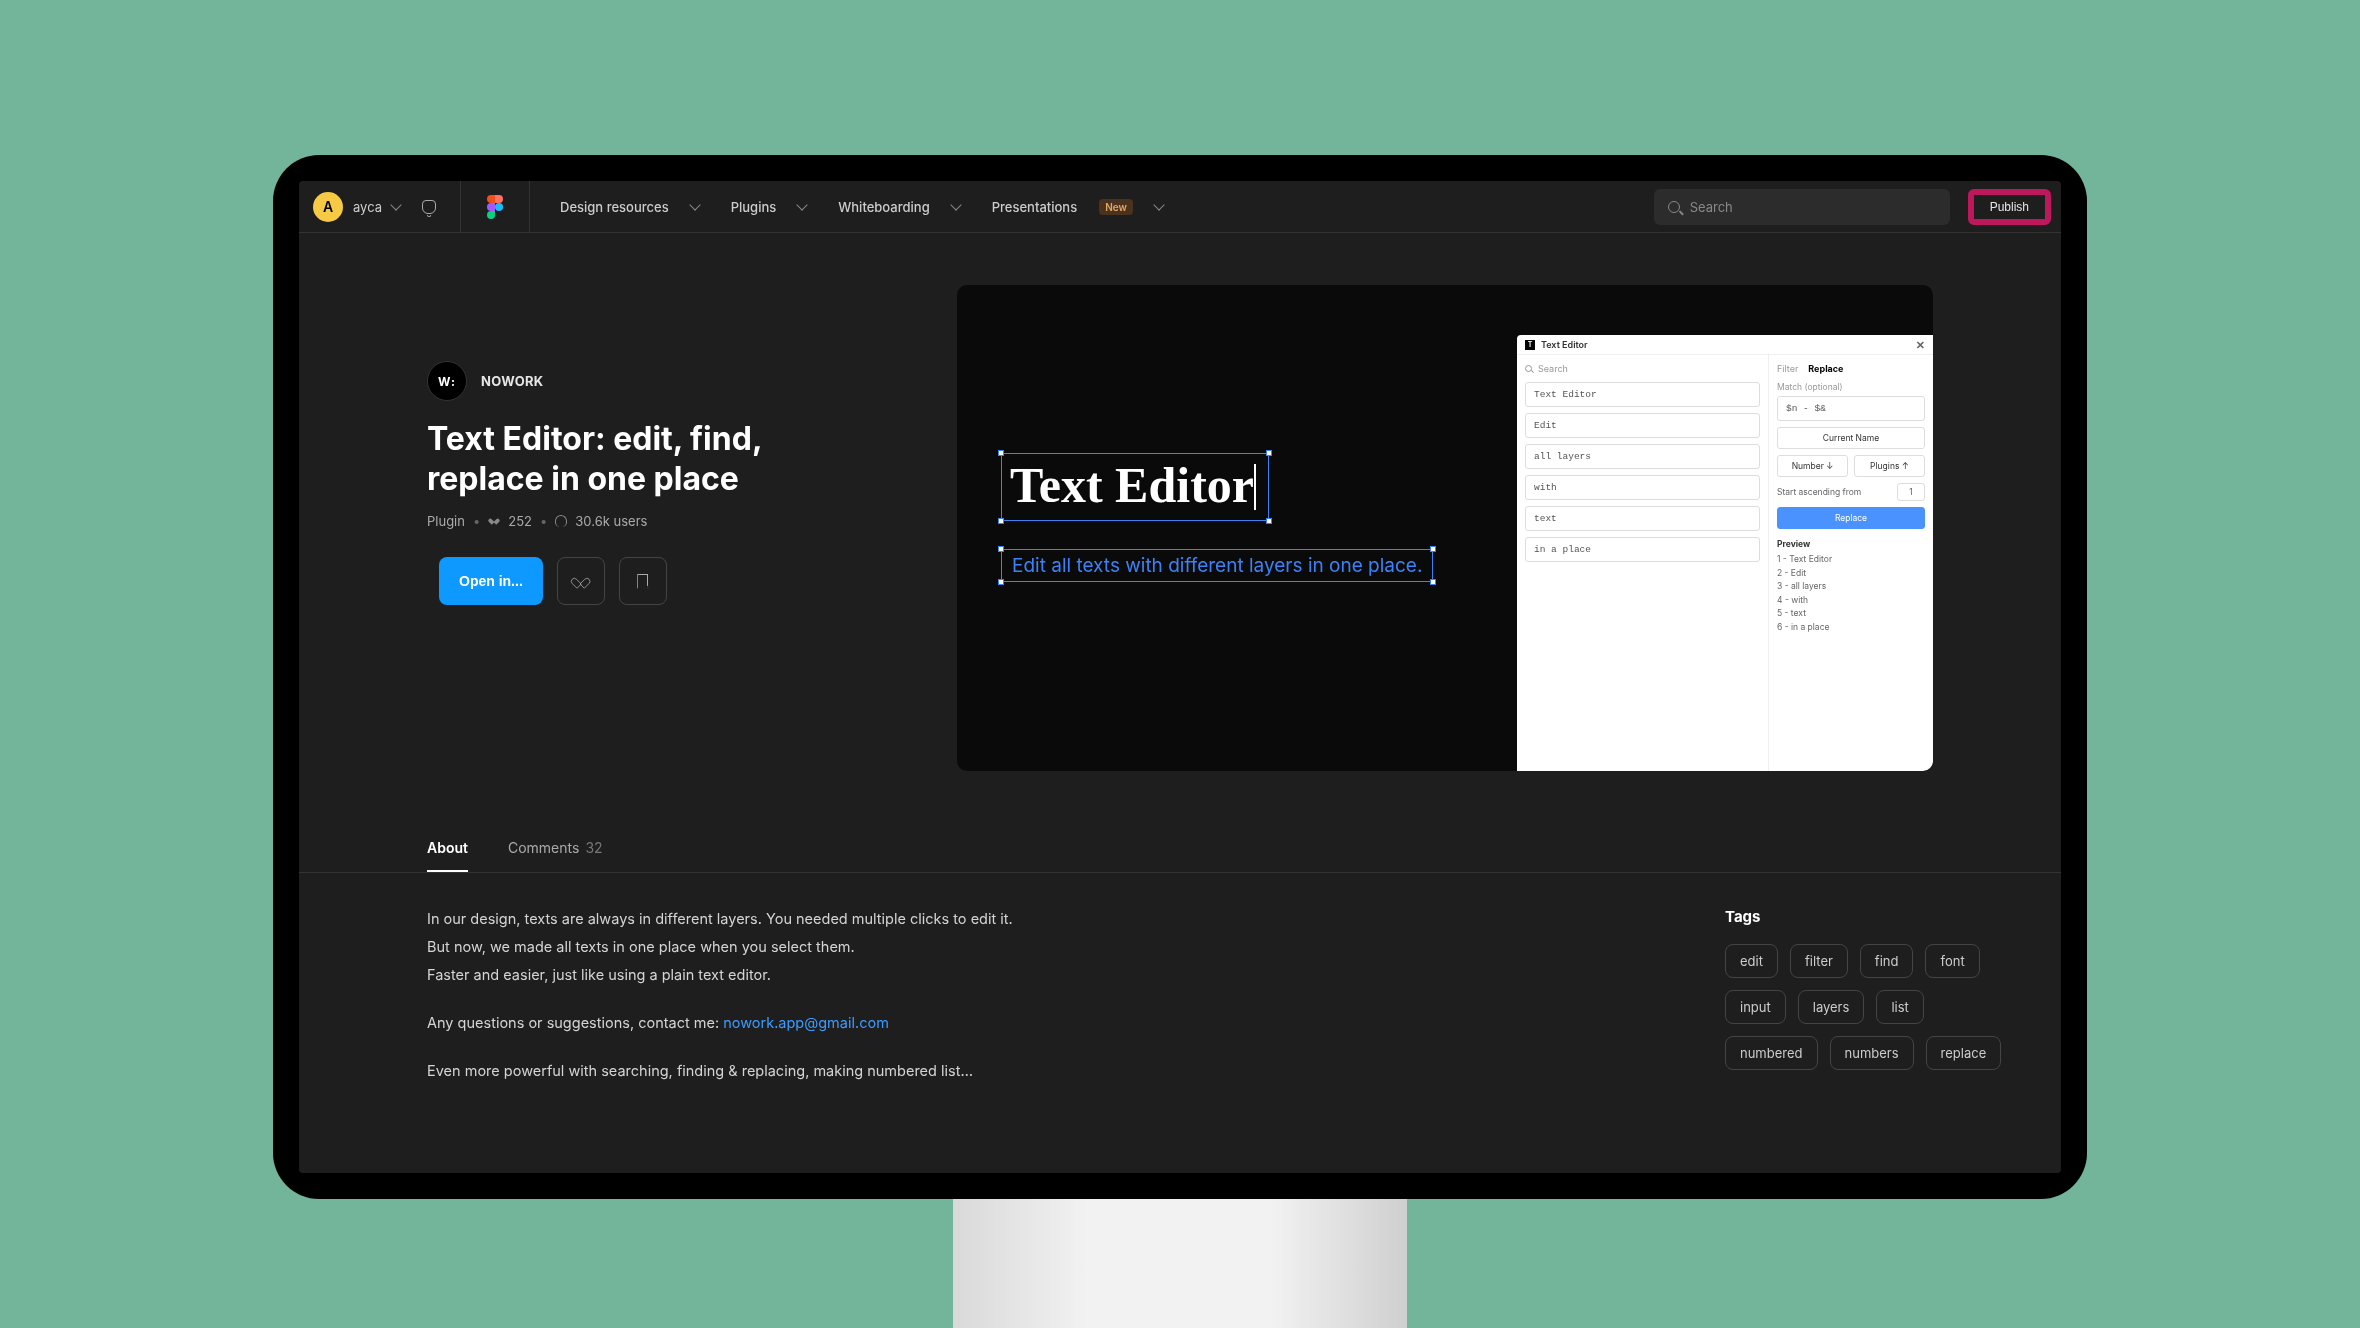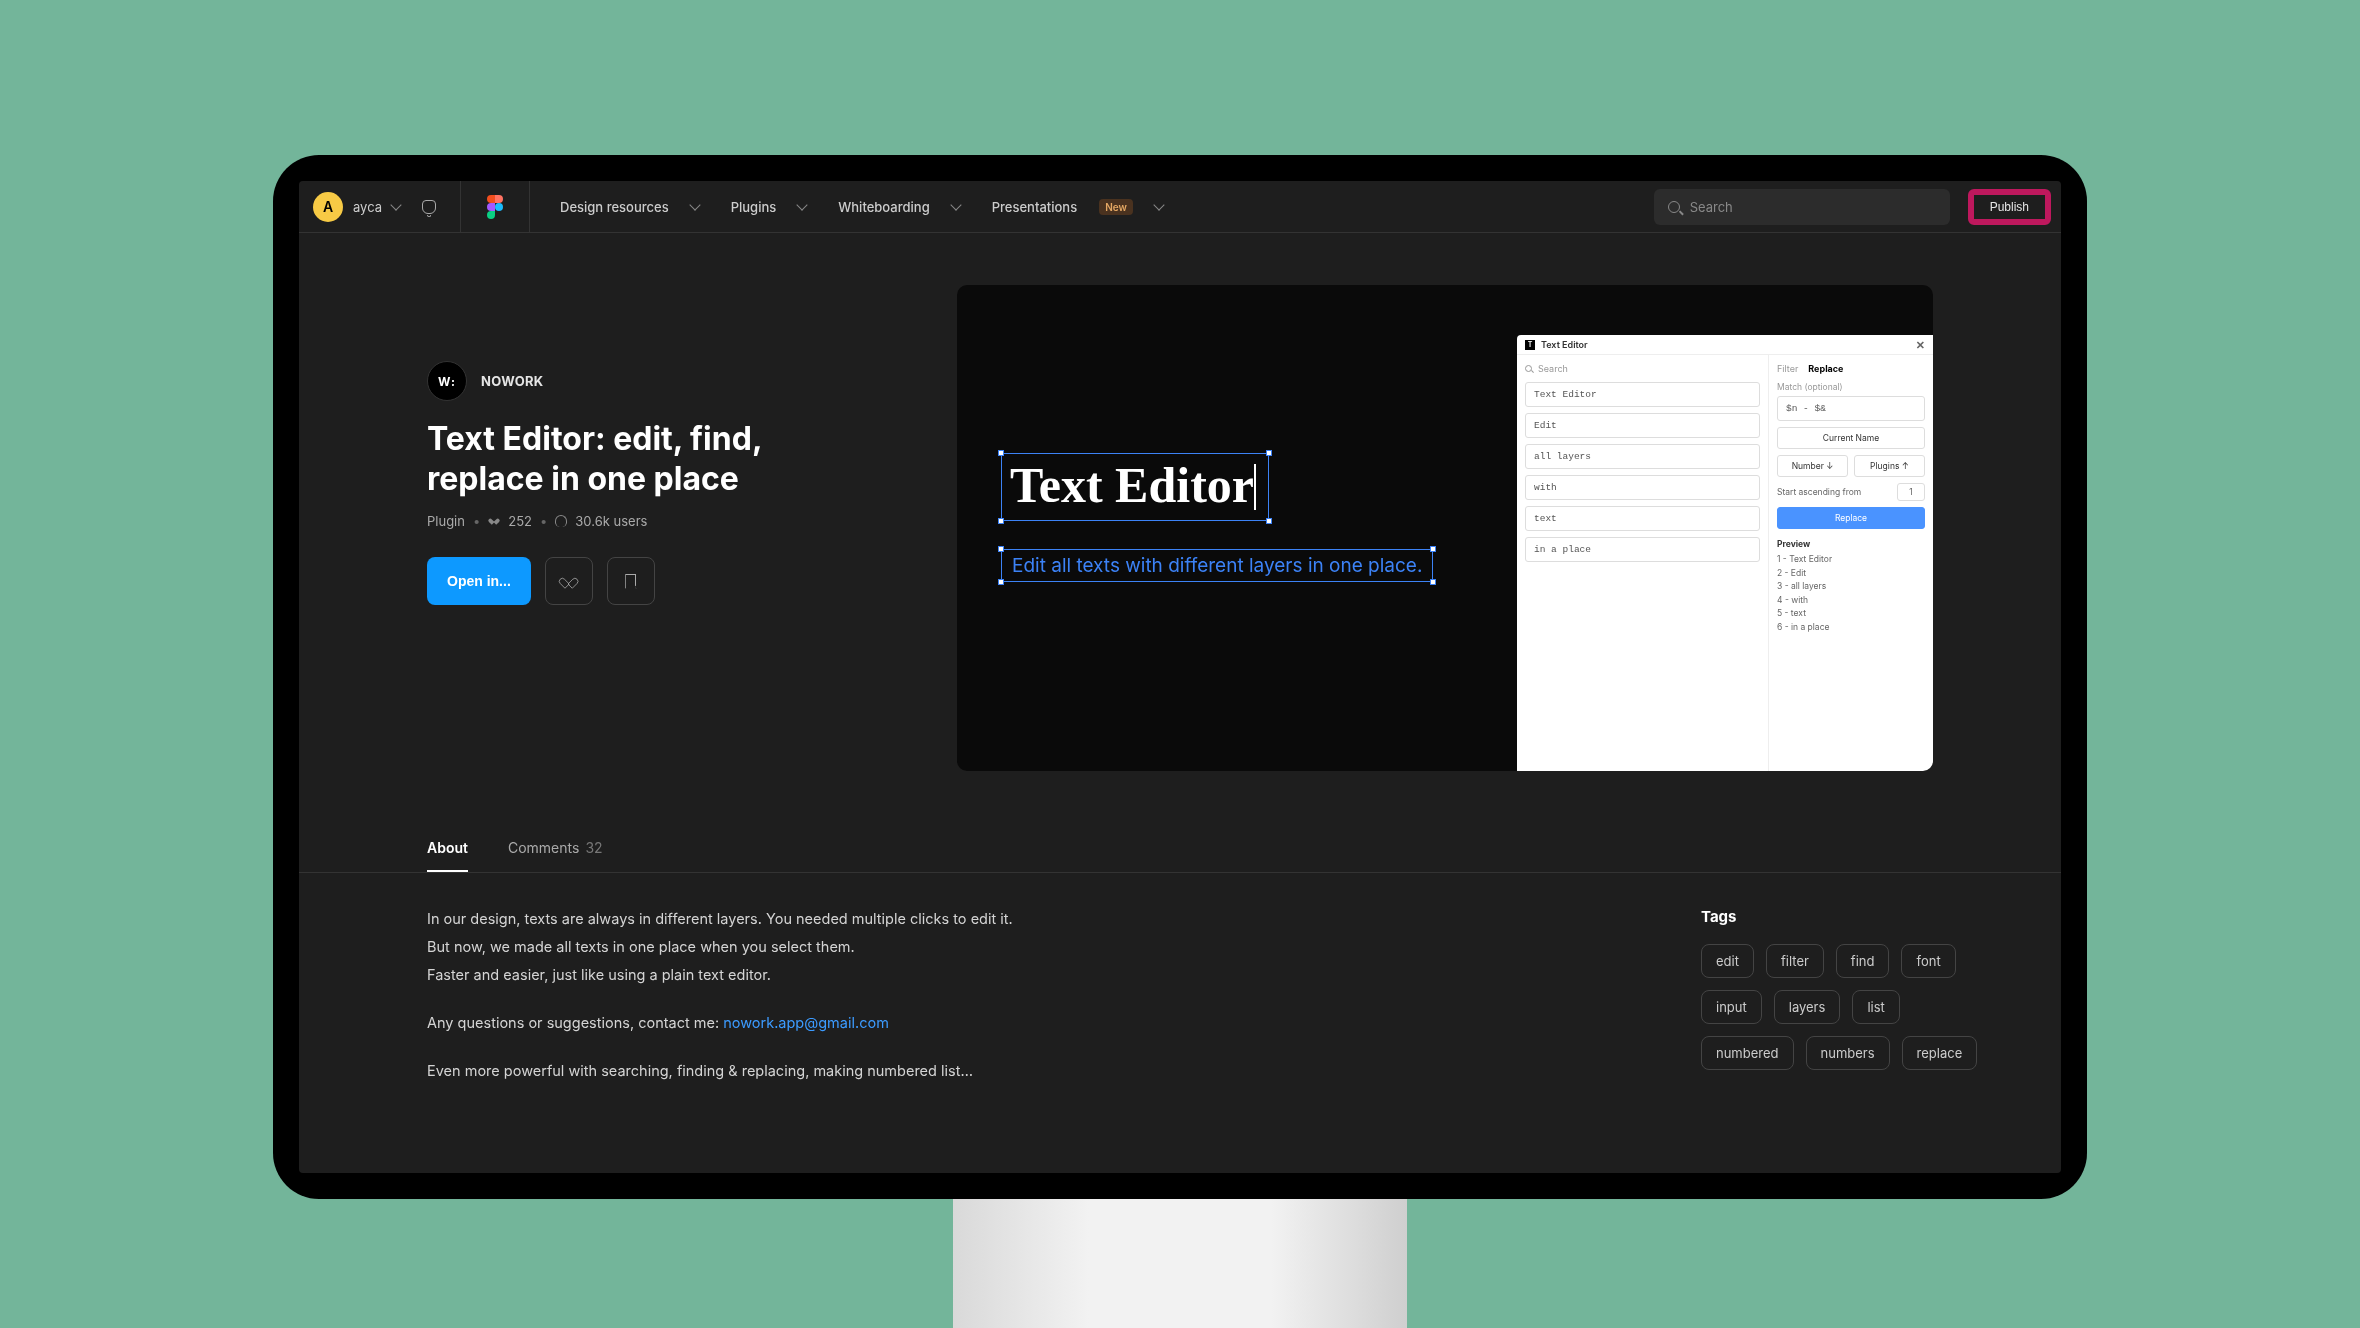--- a/index.html
+++ b/index.html
@@ -112,21 +112,21 @@
   .meta .heart::before,.meta .heart::after{content:"";position:absolute;top:0;width:7px;height:11px;background:#888;border-radius:7px 7px 0 0;}
   .meta .heart::before{left:0;transform:rotate(-45deg);transform-origin:100% 100%;}
   .meta .heart::after{left:5px;transform:rotate(45deg);transform-origin:0 100%;}
   .meta .heart{transform:scale(0.55) translateY(-3px);}
   .meta .users-icon{width:12px;height:12px;border:1.3px solid #888;border-radius:50% 50% 40% 40%;border-bottom:none;position:relative;}
   .meta .dot{color:#666;}
   .actions{display:flex;gap:14px;margin-top:28px;}
   .open-btn{
     background:#0D99FF;color:#fff;border:none;
     padding:0 20px;height:48px;border-radius:8px;
-    font-size:14px;font-weight:600;cursor:pointer;
+    font-size:14px;font-weight:600;cursor:pointer;margin-left:12px;
   }
   .icon-btn{
     width:48px;height:48px;border:1px solid #444;border-radius:8px;
     background:transparent;cursor:pointer;
     display:flex;align-items:center;justify-content:center;
     color:#aaa;
   }
   .heart-outline{width:16px;height:16px;position:relative;}
   .heart-outline::before,.heart-outline::after{content:"";position:absolute;top:0;width:9px;height:14px;border:1.5px solid #aaa;border-radius:9px 9px 0 0;background:transparent;}
   .heart-outline::before{left:0;transform:rotate(-45deg);transform-origin:100% 100%;}
@@ -199,21 +199,21 @@
     display:flex;gap:40px;
     padding:0 128px;
     margin-top:68px;
     border-bottom:1px solid #333;
     font-size:14px;
   }
   .tab{padding-bottom:14px;cursor:pointer;color:#aaa;display:flex;gap:6px;}
   .tab.active{color:#fff;font-weight:600;border-bottom:2px solid #fff;}
   .tab .count{color:#777;}
 
-  .below{display:flex;padding:34px 80px 0 128px;gap:120px;}
+  .below{display:flex;padding:34px 56px 0 128px;gap:120px;}
   .desc{flex:1;font-size:14.5px;color:#d4d4d4;line-height:1.65;}
   .desc p{margin:0 0 4px 0;}
   .desc p.gap{margin-top:24px;}
   .desc a{color:#3C9BFF;text-decoration:none;}
 
   .side{flex:0 0 280px;}
   .side h4{font-size:15px;font-weight:700;color:#fff;margin:0 0 18px 0;}
   .tags{display:flex;flex-wrap:wrap;gap:12px;}
   .tag{
     border:1px solid #444;border-radius:8px;

